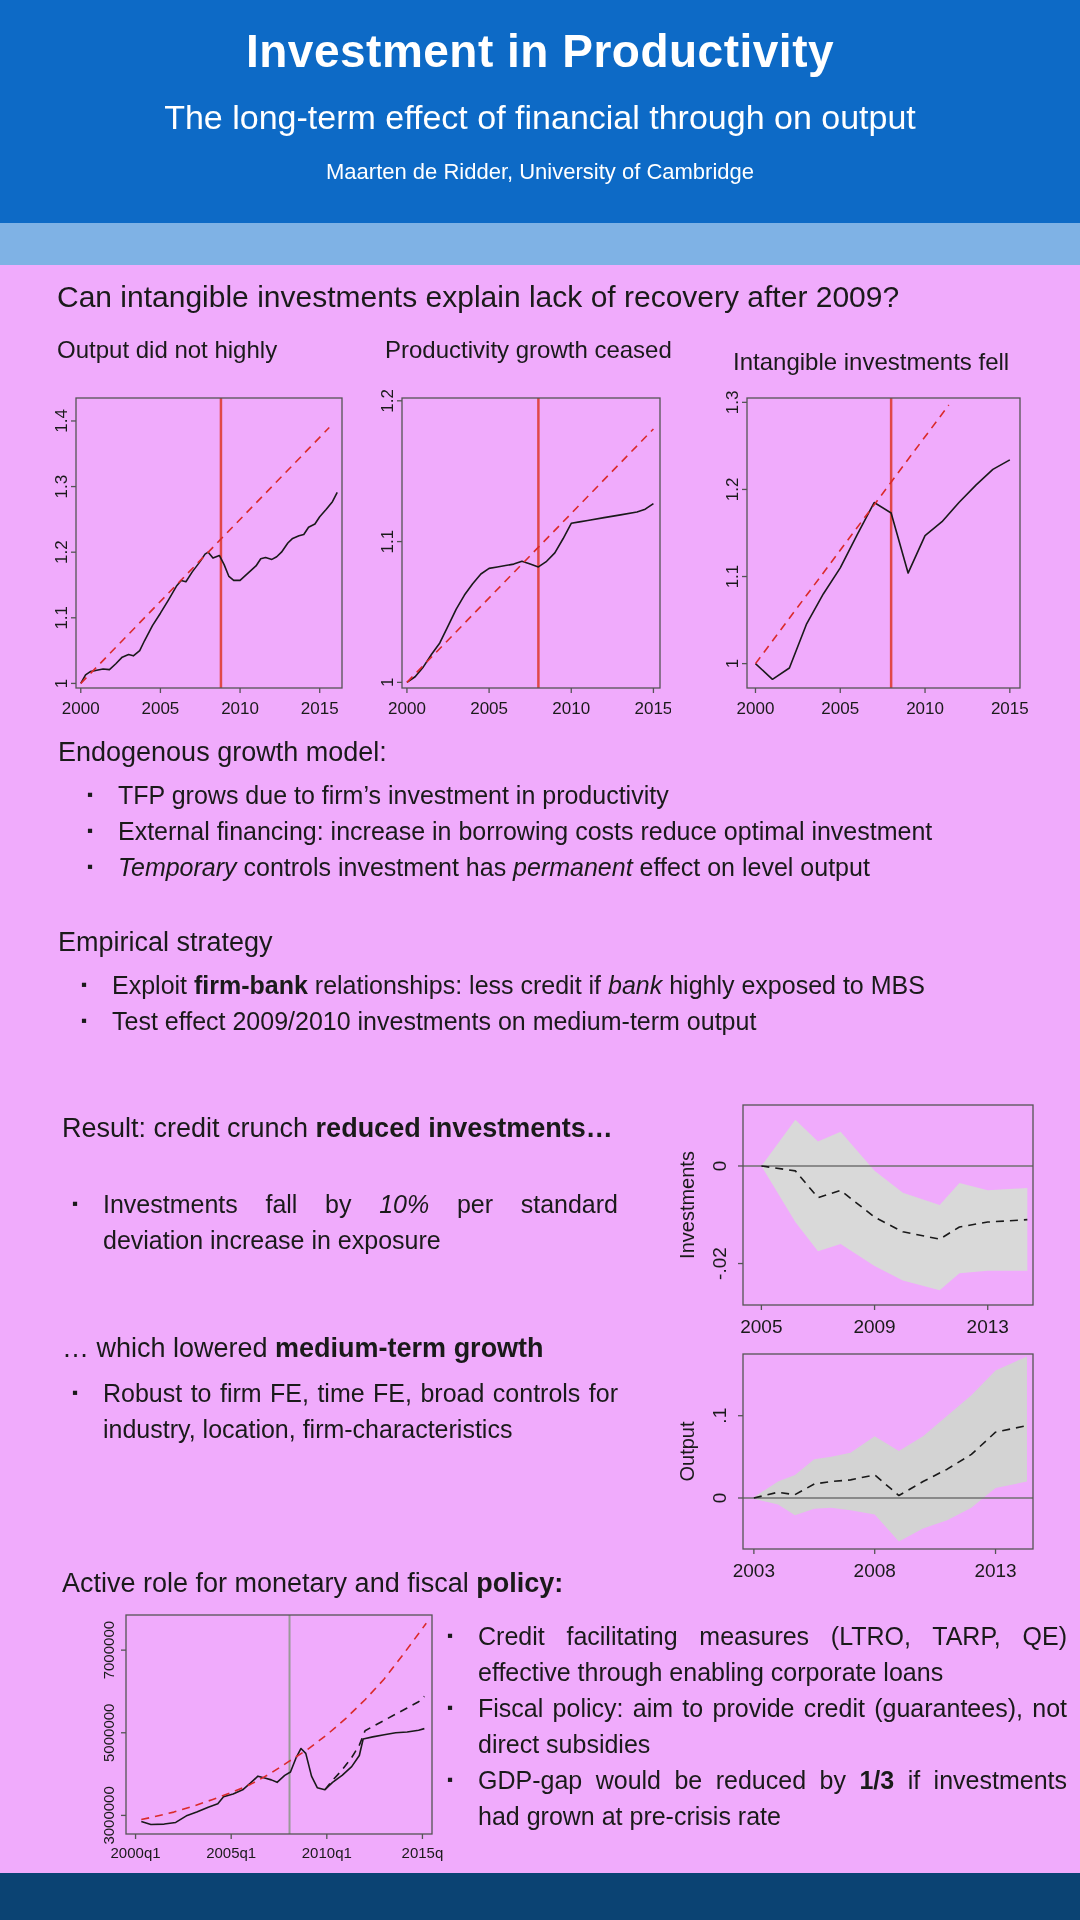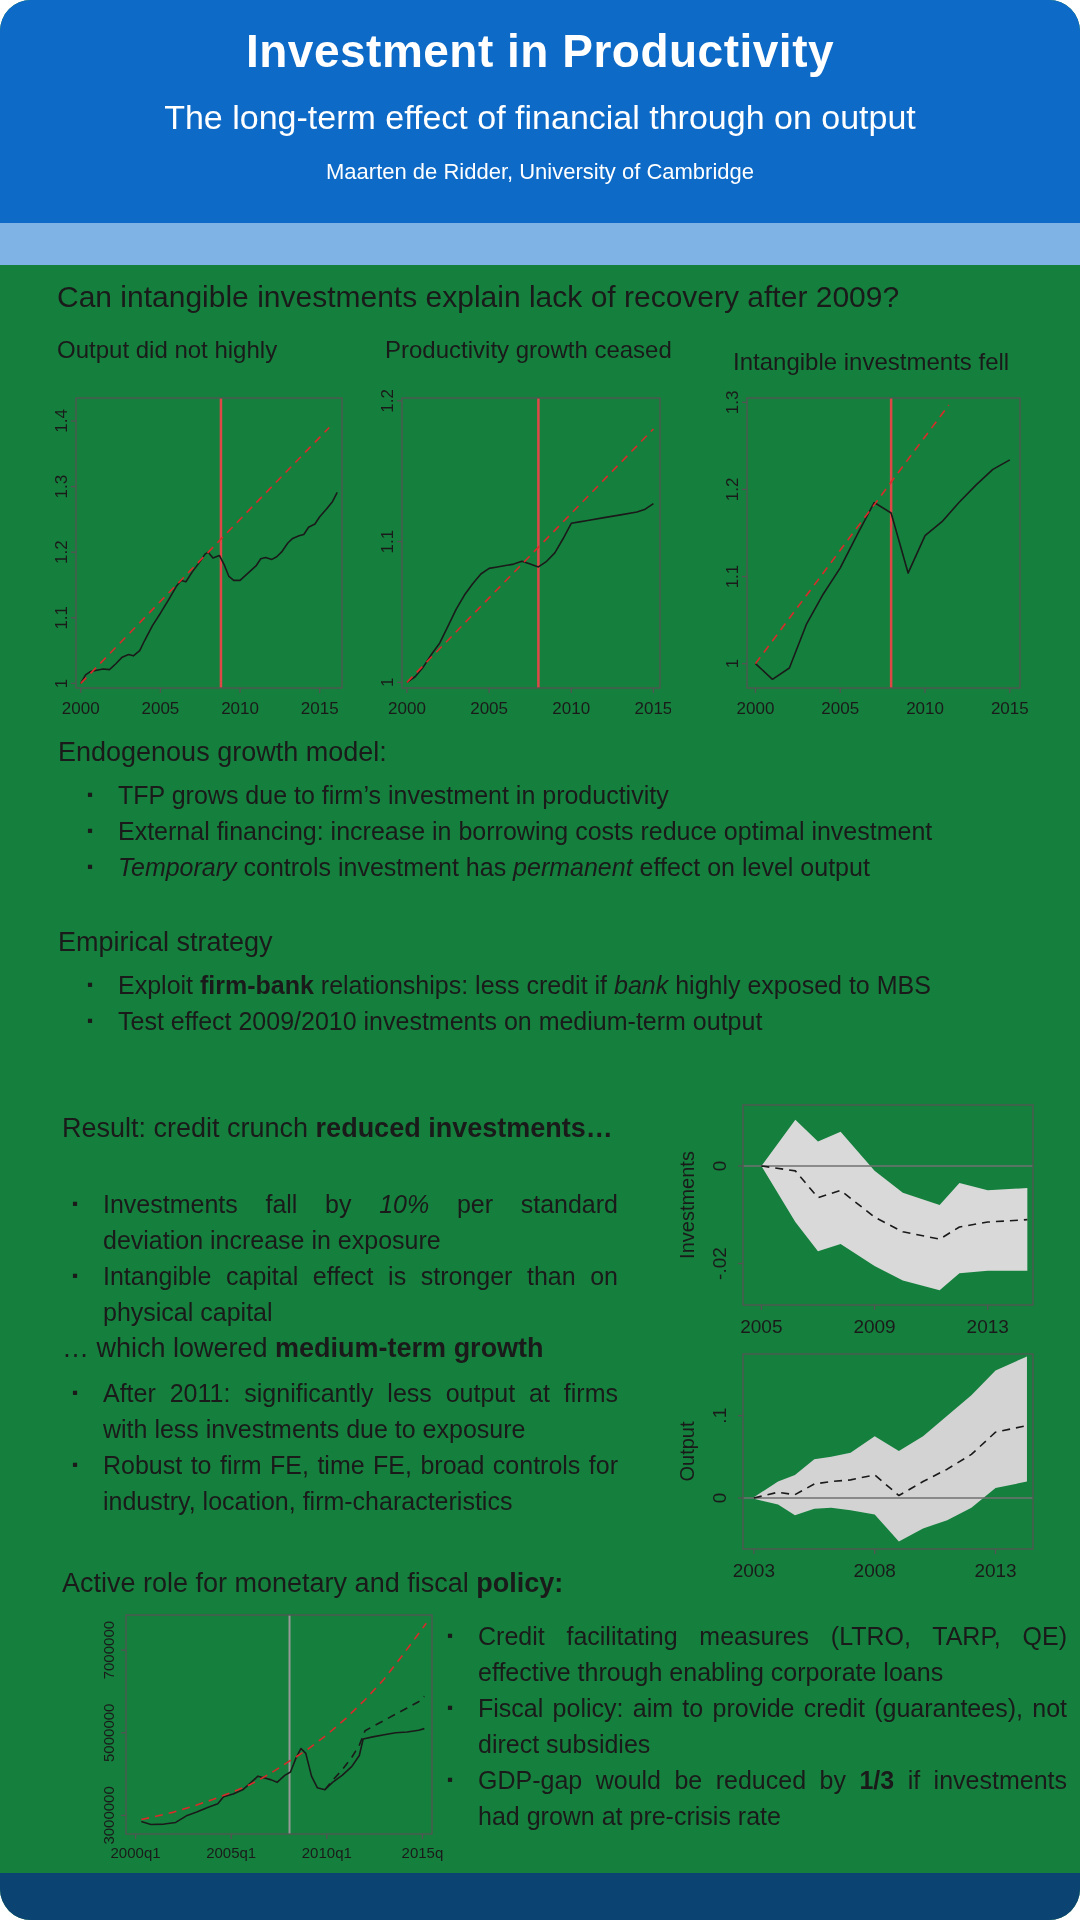--- a/index.html
+++ b/index.html
@@ -1,17 +1,17 @@
 <!DOCTYPE html>
 <html><head>
 <meta charset="utf-8">
 <style>
   html,body{margin:0;padding:0;background:#ffffff;}
-  .poster{position:relative;width:1080px;height:1920px;background:#15803d;overflow:hidden;
-          font-family:"Liberation Sans", sans-serif;color:#1a1a1a;border-radius:31px;}
+  .poster{position:relative;width:1080px;height:1920px;background:#f0abfc;overflow:hidden;
+          font-family:"Liberation Sans", sans-serif;color:#1a1a1a;}
   .header{position:absolute;top:0;left:0;width:1080px;height:223px;text-align:center;}
   .header h1{margin:0;padding-top:24px;font-size:46px;font-weight:bold;color:#fff;letter-spacing:.5px;}
   .header h2{margin:0;padding-top:20px;font-size:34px;font-weight:normal;color:#fff;}
   .header .author{margin:0;padding-top:22px;font-size:22px;color:#fff;}
   .accent-band{position:absolute;top:223px;left:0;width:1080px;height:42px;}
   .question{position:absolute;top:280px;left:57px;font-size:30px;white-space:nowrap;}
   .chart-title{position:absolute;font-size:24px;white-space:nowrap;}
   #t-c1{top:336px;left:57px;}
   #t-c2{top:336px;left:385px;}
   #t-c3{top:336px;left:733px;margin-top:12px;}
@@ -21,21 +21,21 @@
   #h-model{top:737px;left:58px;}
   #h-strategy{top:927px;left:58px;}
   #h-results{top:1113px;left:62px;}
   #h-growth{top:1333px;left:62px;}
   #h-policy{top:1568px;left:62px;}
   ul.bullets{position:absolute;list-style:none;margin:0;padding:0;font-size:25px;}
   ul.bullets li{position:relative;padding-left:33px;line-height:36px;}
   ul.bullets li::before{content:"▪";position:absolute;left:2px;top:0;font-size:17px;}
   ul.justify li{text-align:justify;text-align-last:left;}
   #ul-model{top:777px;left:85px;width:920px;}
-  #ul-strategy{top:967px;left:85px;width:920px;}
+  #ul-strategy{top:967px;left:79px;width:920px;}
   #ul-results{top:1150px;left:70px;width:548px;margin-top:36px;}
   #ul-growth{top:1375px;left:70px;width:548px;}
   #ul-policy{top:1618px;left:445px;width:622px;}
   .footer-bar{position:absolute;top:1873px;left:0;width:1080px;height:47px;}
 </style>
 </head>
 <body>
 
 <div class="poster">
 
@@ -225,26 +225,24 @@
 
   <div class="sec-h" id="h-strategy"><span>Empirical strategy</span></div>
   <ul class="bullets" id="ul-strategy">
       <li><span>Exploit </span><span style="font-weight: bold;">firm-bank</span><span> relationships: less credit if </span><span style="font-style: italic;">bank</span><span> highly exposed to MBS</span></li>
       <li><span>Test effect 2009/2010 investments on medium-term output</span></li>
     </ul>
 
   <div class="sec-h" id="h-results"><span>Result: credit crunch </span><span style="font-weight: bold;">reduced investments…</span></div>
   <ul class="bullets justify" id="ul-results">
       <li><span>Investments fall by </span><span style="font-style: italic;">10%</span><span> per standard deviation increase in exposure</span></li>
-      <li><span>Intangible capital effect is stronger than on physical capital</span></li>
     </ul>
 
   <div class="sec-h" id="h-growth"><span>… which lowered </span><span style="font-weight: bold;">medium-term growth</span></div>
   <ul class="bullets justify" id="ul-growth">
-      <li><span>After 2011: significantly less output at firms with less investments due to exposure</span></li>
       <li><span>Robust to firm FE, time FE, broad controls for industry, location, firm-characteristics</span></li>
     </ul>
 
   <div class="sec-h" id="h-policy"><span>Active role for monetary and fiscal </span><span style="font-weight: bold;">policy:</span></div>
   <ul class="bullets justify" id="ul-policy">
       <li><span>Credit facilitating measures (LTRO, TARP, QE) effective through enabling corporate loans</span></li>
       <li><span>Fiscal policy: aim to provide credit (guarantees), not direct subsidies</span></li>
       <li><span>GDP-gap would be reduced by </span><span style="font-weight: bold;">1/3</span><span> if investments had grown at pre-crisis rate</span></li>
     </ul>
 

